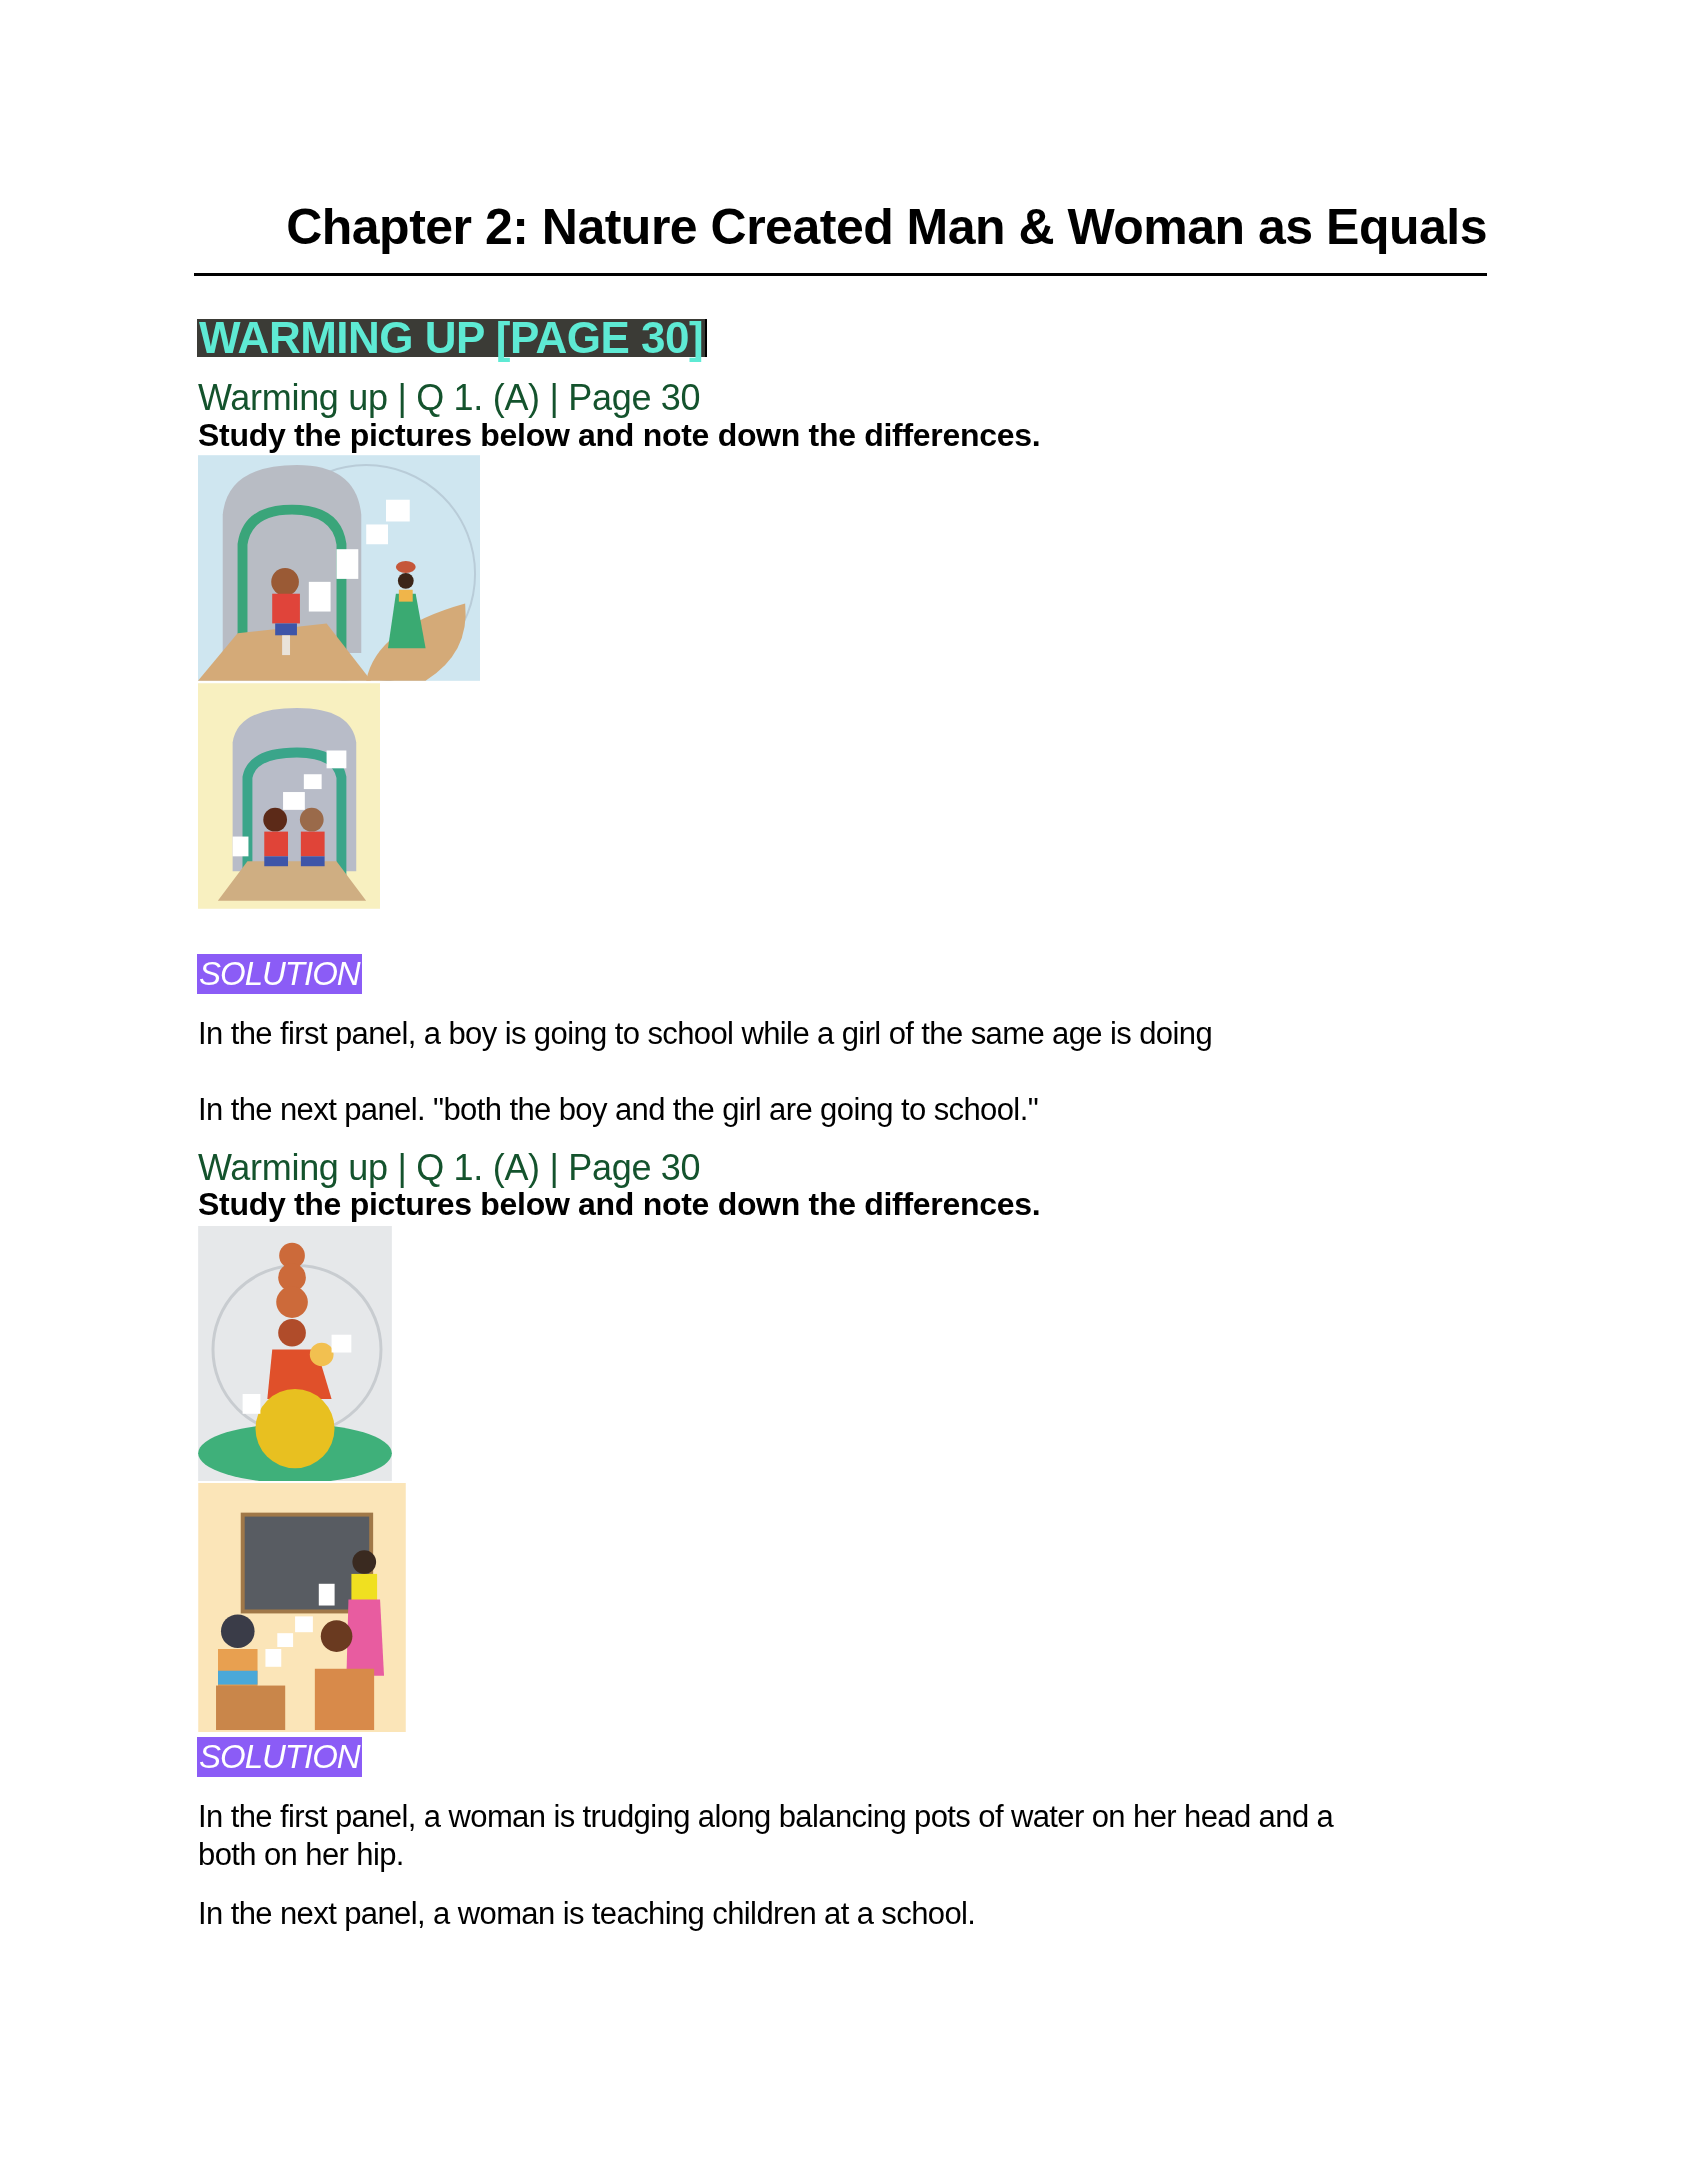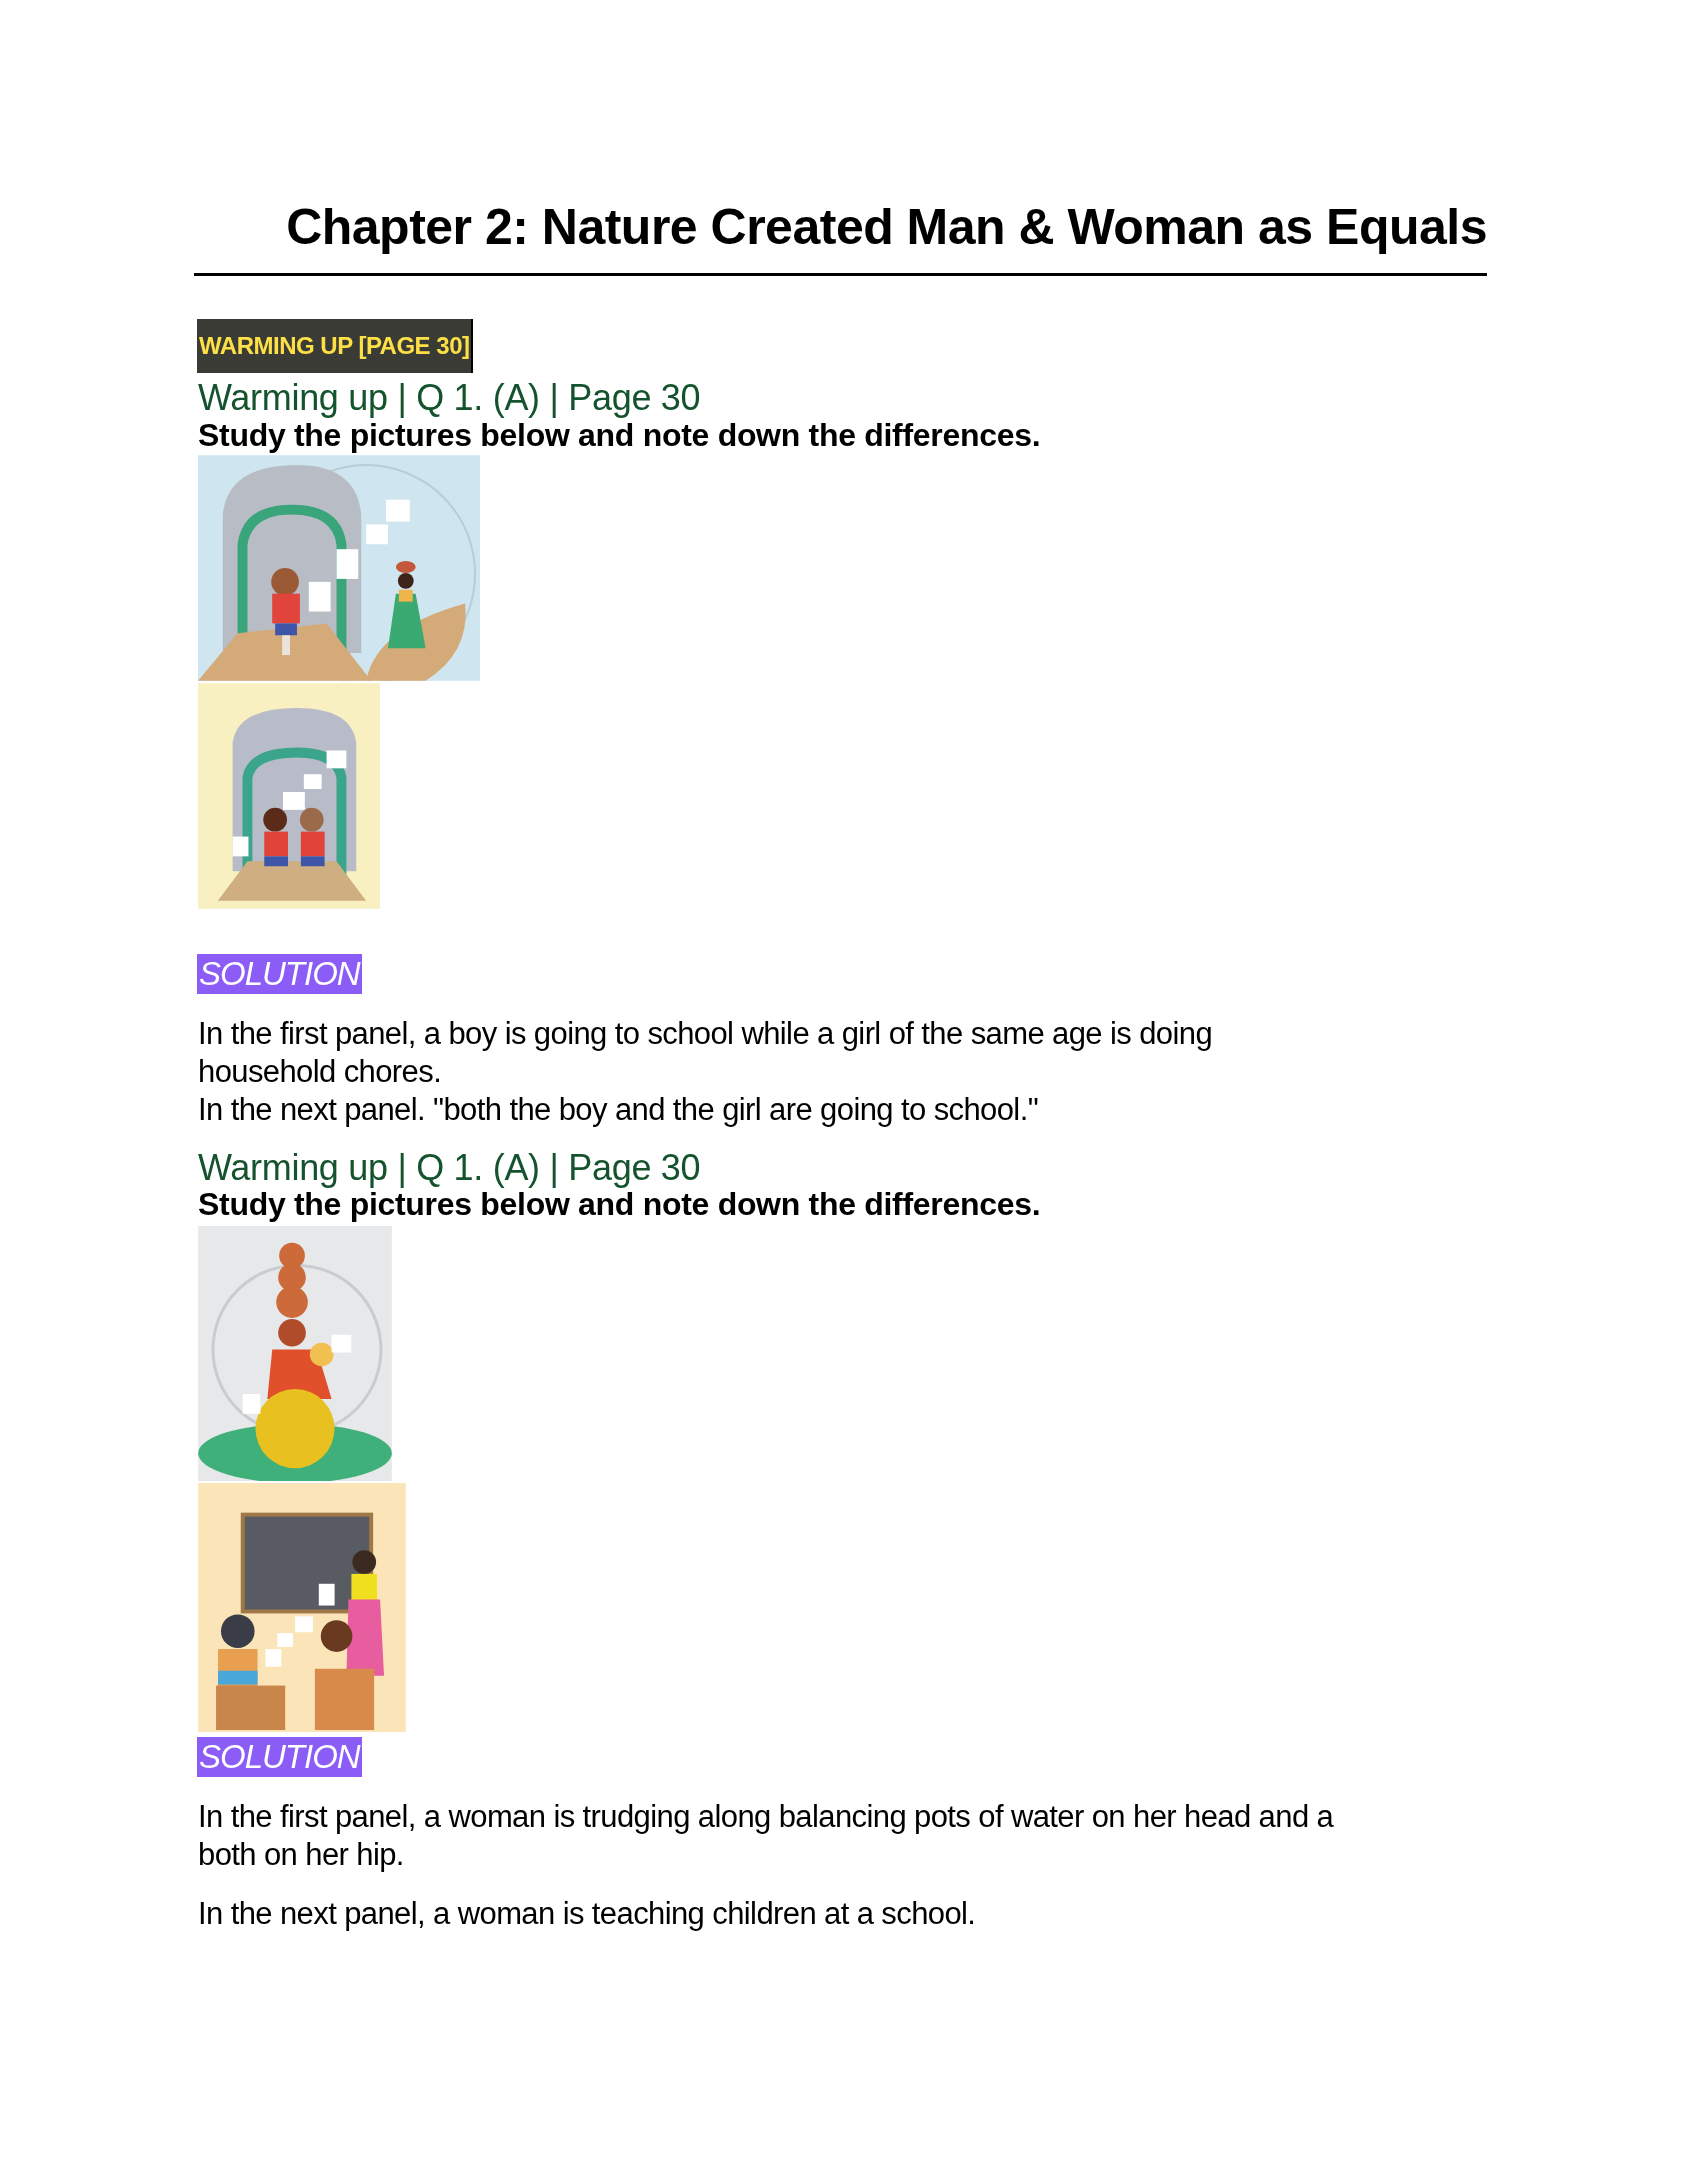--- a/index.html
+++ b/index.html
@@ -2,22 +2,22 @@
 <html><head>
   <meta charset="utf-8">
   <style>
     html, body { margin: 0; padding: 0; background: #ffffff; }
     body { width: 1683px; height: 2178px; position: relative; overflow: hidden;
            font-family: "Liberation Sans", sans-serif; color: #000; }
     .page { position: absolute; left: 0; top: 0; width: 1683px; height: 2178px; }
     .title { position: absolute; left: 194px; top: 196px; width: 1293px; text-align: right;
              font-weight: bold; font-size: 50px; letter-spacing: -0.5px; line-height: 63px; }
     .title-rule { position: absolute; left: 194px; top: 273px; width: 1293px; height: 3px; background: #000; }
-    .section-tag { position: absolute; left: 197px; top: 319px; background: #3b3b36; color: #fde047;
-                   font-weight: bold; font-size: 24px; line-height: 38px; padding: 8px 2px; letter-spacing: -0.5px;
+    .section-tag { position: absolute; left: 197px; top: 319px; background: #3b3b36; color: #5eead4;
+                   font-weight: bold; font-size: 44px; line-height: 38px; padding: 0 2px; letter-spacing: -0.5px;
                    border-right: 2px solid #000; }
     .q-head { position: absolute; left: 198px; font-weight: normal; font-size: 36px; line-height: 36px;
               color: #14532d; letter-spacing: -0.3px; }
     .q-text { position: absolute; left: 198px; font-weight: bold; font-size: 32px; line-height: 36px;
               letter-spacing: -0.3px; }
     .figure { position: absolute; overflow: hidden; }
     .sol-tag { position: absolute; left: 197px; background: #8b5cf6; color: #fff; font-style: italic;
                font-size: 33px; line-height: 40px; padding: 0 2px; letter-spacing: -1px; }
     .sol-text { position: absolute; left: 198px; width: 1307px; font-size: 31px; line-height: 39px;
                 letter-spacing: -0.6px; }
@@ -73,21 +73,20 @@
       <rect x="130" y="68" width="20" height="18" fill="#ffffff"></rect>
       <rect x="107" y="92" width="18" height="15" fill="#ffffff"></rect>
       <rect x="86" y="110" width="22" height="18" fill="#ffffff"></rect>
       <rect x="35" y="155" width="16" height="20" fill="#ffffff"></rect>
     </svg>
   </div>
 
   <div class="sol-tag" style="top:954px;">SOLUTION</div>
 
   <div class="sol-text" style="top:1014px;">In the first panel, a boy is going to school while a girl of the same age is doing</div>
-  <div class="sol-text" style="top:1052px;">household chores.</div>
   <div class="sol-text" style="top:1090px;">In the next panel. "both the boy and the girl are going to school."</div>
 
   <div class="q-head" style="top:1150px;">Warming up | Q 1. (A) | Page 30</div>
   <div class="q-text" style="top:1186px;">Study the pictures below and note down the differences.</div>
 
   <div class="figure" style="left:198px; top:1226px; width:194px; height:255px;">
     <svg width="194" height="255" viewBox="0 0 196 258">
       <rect width="196" height="258" fill="#e6e8ea"></rect>
       <circle cx="100" cy="125" r="85" fill="none" stroke="#c8ccd0" stroke-width="3"></circle>
       <ellipse cx="98" cy="230" rx="98" ry="30" fill="#3fb07a"></ellipse>

